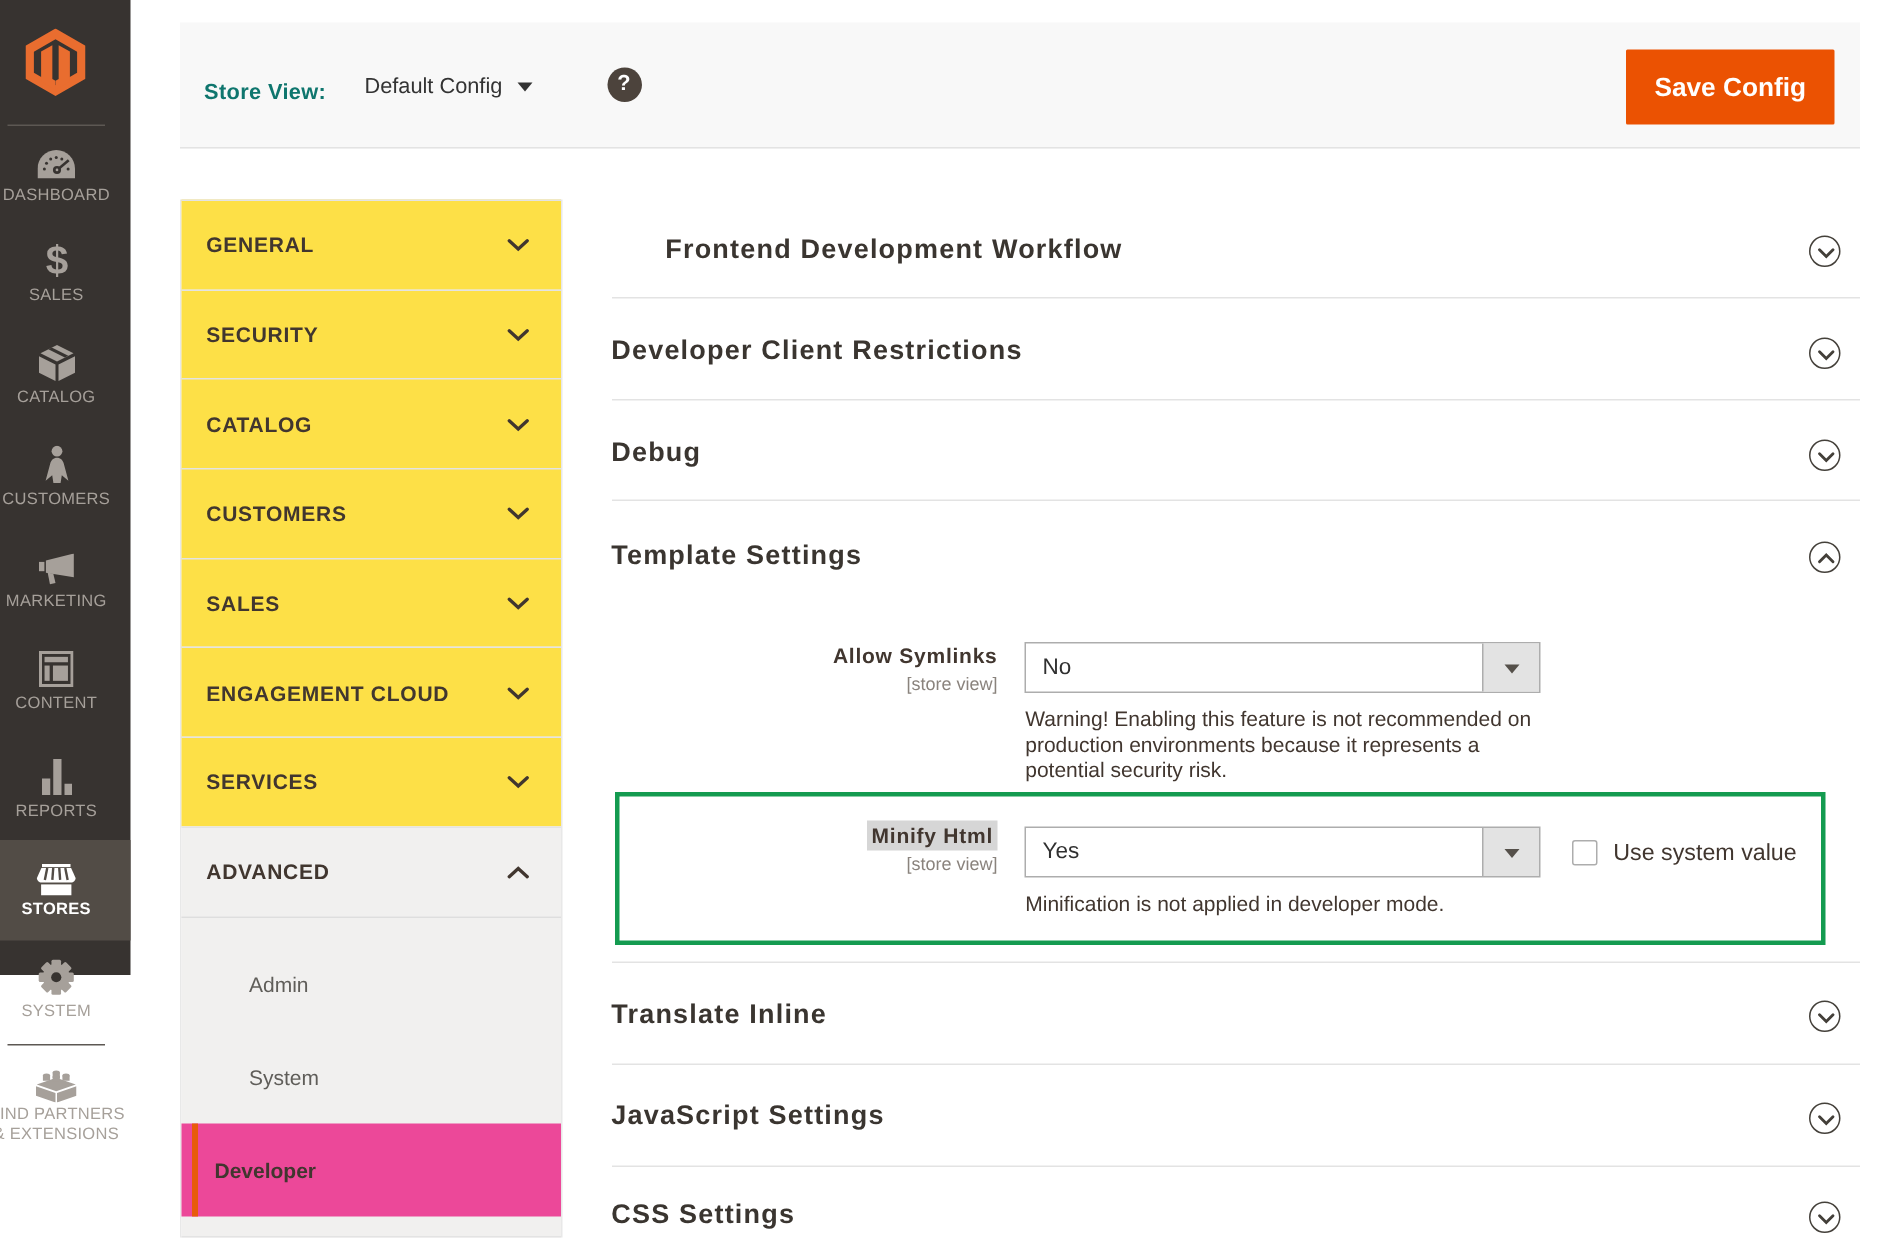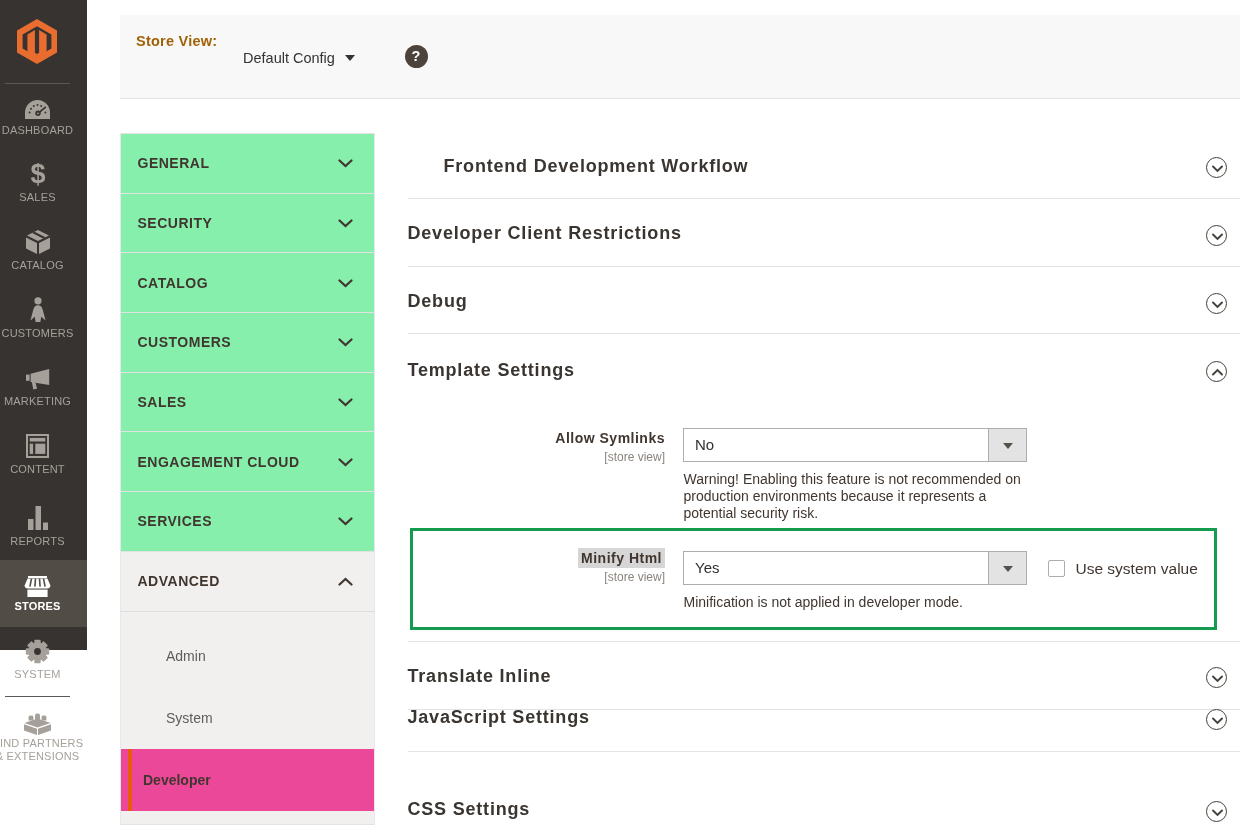--- a/index.html
+++ b/index.html
@@ -10,29 +10,29 @@
 #sb { position:absolute; left:0; top:0; width:87px; height:650px; background:#373330; }
 #sb .hl { position:absolute; left:0; top:560px; width:87px; height:67px; background:#524c46; }
 .mi { position:absolute; left:0; width:75px; text-align:center; }
 .mi svg { display:block; margin:0 auto; }
 .mi .lb { display:block; margin-top:3px; font-size:11px; letter-spacing:.2px; color:#a6a09a; line-height:13px; }
 .mi.sel .lb { color:#fff; font-weight:bold; }
 .sbdiv { position:absolute; left:5px; width:65px; height:1px; background:#5d5853; }
 
 
 #topbar { position:absolute; left:120px; top:15px; width:1120px; height:84px; background:#f8f8f8; border-bottom:1px solid #e3e3e3; }
-#sv-label { position:absolute; left:16px; top:18px; font-size:14.5px; letter-spacing:.25px; font-weight:bold; color:#a16207; }
+#sv-label { position:absolute; left:16px; top:39px; font-size:14.5px; letter-spacing:.25px; font-weight:bold; color:#0f766e; }
 #sv-value { position:absolute; left:123px; top:35px; font-size:14.5px; color:#333; }
 #sv-caret { position:absolute; left:224.5px; top:40px; width:0; height:0; border-left:5px solid transparent; border-right:5px solid transparent; border-top:6px solid #333; }
 #help { position:absolute; left:284.5px; top:30px; width:23px; height:23px; border-radius:50%; background:#4c433c; color:#fff; font-size:14.5px; font-weight:bold; text-align:center; line-height:23px; }
 #savebtn { position:absolute; left:964px; top:18px; width:139px; height:50px; background:#eb5202; color:#fff; font-size:17.5px; font-weight:bold; text-align:center; line-height:50px; border-radius:1px; }
 
 
 #nav { position:absolute; left:119.5px; top:133px; width:255px; border-left:1px solid #e8e8e8; border-right:1px solid #e8e8e8; }
-.ng { position:relative; height:59.7px; border-top:1px solid #e3e3e3; background:#86efac; padding-left:17px; display:flex; align-items:center; }
+.ng { position:relative; height:59.7px; border-top:1px solid #e3e3e3; background:#fde047; padding-left:17px; display:flex; align-items:center; }
 .ng .t { font-size:14px; font-weight:bold; color:#41362f; letter-spacing:.5px; }
 .ng svg { position:absolute; right:21px; top:50%; margin-top:-4px; }
 .ng.open { background:#f1f0ef; }
 #subpanel { position:relative; height:214px; background:#f1f0ef; border-top:1px solid #dedede; border-bottom:1px solid #e3e3e3; }
 .si { position:absolute; left:23.5px; font-size:14px; color:#5f5d59;margin-left:22px; }
 #devrow { position:absolute; left:0; top:137px; width:253px; height:62px; background:#ec4899; }
 #devrow .bar { position:absolute; left:7.5px; top:0; width:3.5px; height:62px; background:#e85b0a; }
 #devrow .t { position:absolute; left:22.5px; top:23px; font-size:14px; color:#41362f; font-weight:bold;}
 
 
@@ -172,20 +172,21 @@
 </svg>
       <span class="lb" style="margin-top:1.5px; white-space:nowrap; margin-left:-7px; width:89px;">FIND PARTNERS<br>&amp; EXTENSIONS</span>
     </div>
 </div>
 
 <div id="topbar">
   <span id="sv-label">Store View:</span>
   <span id="sv-value">Default Config</span>
   <div id="sv-caret"></div>
   <div id="help">?</div>
+  <div id="savebtn">Save Config</div>
 </div>
 
 <div id="nav">
   <div class="ng">
       <span class="t">GENERAL</span>
       <svg width="15" height="9" viewBox="0 0 15 9">
         <path d="M1.5,1.5 L7.5,7 L13.5,1.5" fill="none" stroke="#41362f" stroke-width="2.2" stroke-linecap="round"></path>
       </svg>
     </div>
   <div class="ng">
@@ -282,21 +283,21 @@
 <div class="note" style="top:259.5px;">Minification is not applied in developer mode.</div>
 </div>
 <div class="sec" style="top:641.5px; height:68px;">
     <div class="h" style="top:24px;">Translate Inline</div>
     <div class="chev" style="left:798.5px; top:24px;">
       <svg width="13" height="9" viewBox="0 0 13 9">
         <path d="M2,2.5 L6.5,7 L11,2.5" fill="none" stroke="#44403a" stroke-width="1.9" stroke-linecap="round"></path>
       </svg>
     </div>
   </div>
-<div class="sec" style="top:684px; height:67.5px;">
+<div class="sec" style="top:710px; height:67.5px;">
     <div class="h" style="top:23px;">JavaScript Settings</div>
     <div class="chev" style="left:798.5px; top:23px;">
       <svg width="13" height="9" viewBox="0 0 13 9">
         <path d="M2,2.5 L6.5,7 L11,2.5" fill="none" stroke="#44403a" stroke-width="1.9" stroke-linecap="round"></path>
       </svg>
     </div>
   </div>
 <div class="sec" style="top:777px; height:68px;">
     <div class="h" style="top:22px;">CSS Settings</div>
     <div class="chev" style="left:798.5px; top:22px;">

